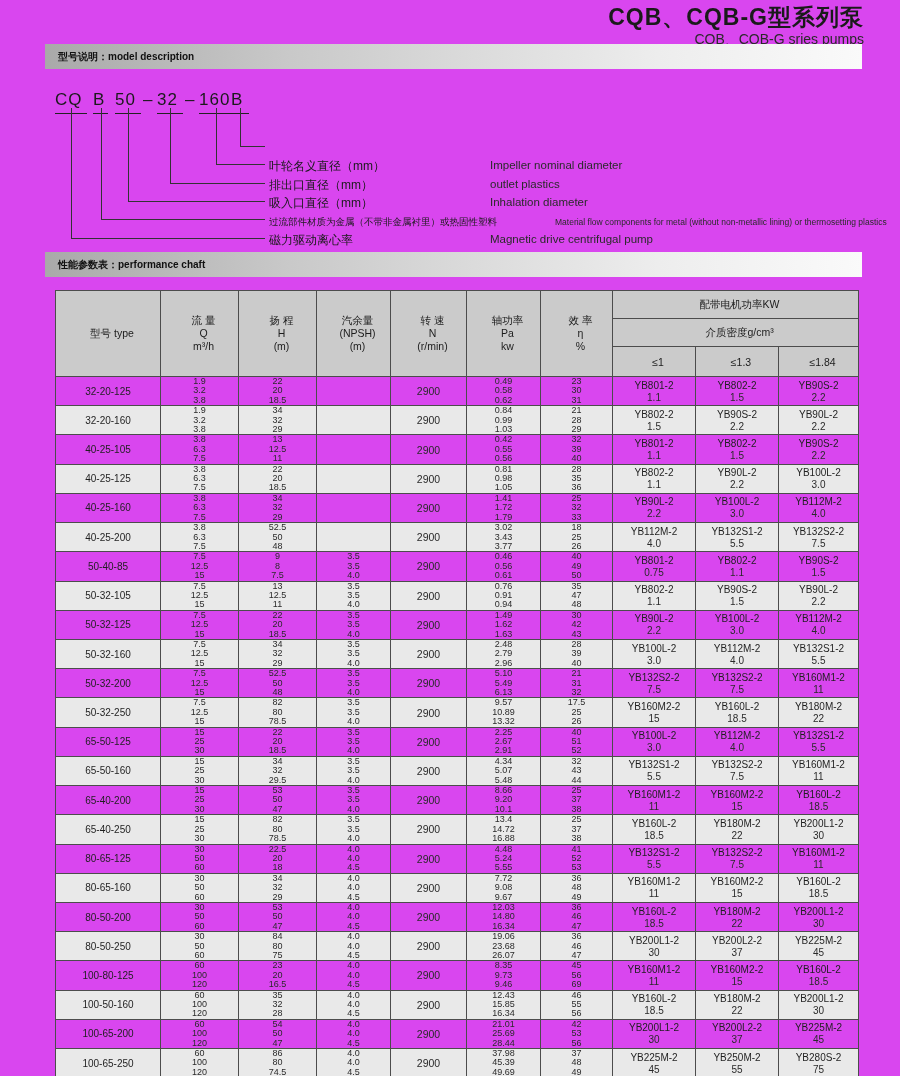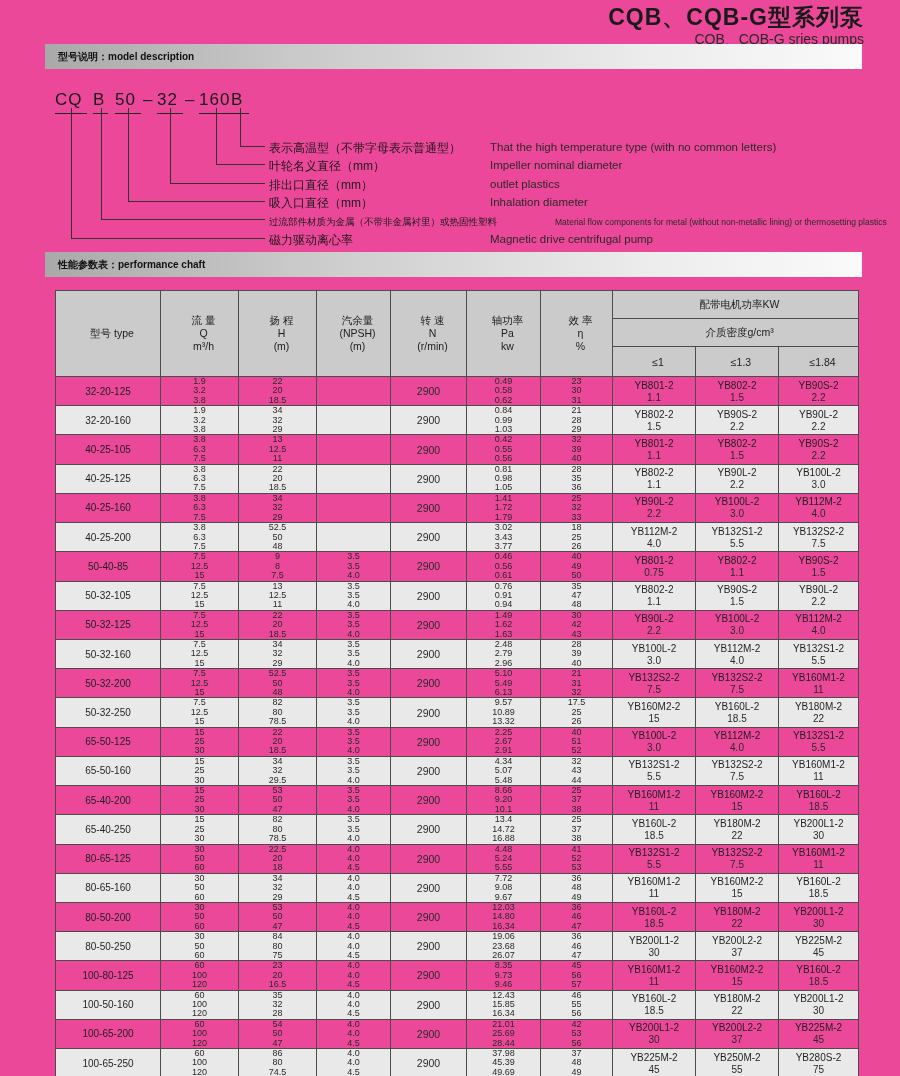--- a/index.html
+++ b/index.html
@@ -1,17 +1,17 @@
 <!DOCTYPE html>
 <html><head>
 <meta charset="utf-8">
 <style>
   * { margin:0; padding:0; box-sizing:border-box; }
   body { background:#fff; font-family:"Liberation Sans","DejaVu Sans",sans-serif; color:#222; }
-  #page { position:relative; width:900px; height:1076px; background:#ec4899; overflow:hidden; }
+  #page { position:relative; width:900px; height:1076px; background:#d946ef; overflow:hidden; }
 
   
   .title-cn { position:absolute; top:2px; right:36px; font-size:23px; font-weight:bold; color:#1a1a1a; letter-spacing:1px; }
   .title-en { position:absolute; top:31px; right:36px; font-size:14px; color:#2a2a2a; }
 
   
   .section-bar { position:absolute; left:45px; width:817px; height:25px;
       background:linear-gradient(to right,#a9a9a9 0%,#c9c9c9 30%,#ededed 75%,#fafafa 100%);
       font-size:10px; font-weight:bold; color:#111; line-height:25px; padding-left:13px; }
   #bar-model { top:44px; }
@@ -64,24 +64,20 @@
       <div class="code-part u" style="left: 102px; width: 26px;">32</div>
       <div class="code-part" style="left: 130px; width: 14px;">–</div>
       <div class="code-part u" style="left: 144px; width: 34px;">160</div>
       <div class="code-part u" style="left: 176px; width: 18px;">B</div>
       <div class="connector" style="left: 185px; top: 26px; width: 25px; height: 39px;"></div>
       <div class="connector" style="left: 161px; top: 26px; width: 49px; height: 57px;"></div>
       <div class="connector" style="left: 115px; top: 26px; width: 95px; height: 76px;"></div>
       <div class="connector" style="left: 73px; top: 26px; width: 137px; height: 94px;"></div>
       <div class="connector" style="left: 45.5px; top: 26px; width: 164.5px; height: 112px;"></div>
       <div class="connector" style="left: 16px; top: 26px; width: 194px; height: 131px;"></div>
-      <div class="callout-row" style="top: 58px;">
-        <span class="callout-cn">表示高温型（不带字母表示普通型）</span>
-        <span class="callout-en">That the high temperature type (with no common letters)</span>
-      </div>
       <div class="callout-row" style="top: 76px;">
         <span class="callout-cn">叶轮名义直径（mm）</span>
         <span class="callout-en">Impeller nominal diameter</span>
       </div>
       <div class="callout-row" style="top: 95px;">
         <span class="callout-cn">排出口直径（mm）</span>
         <span class="callout-en">outlet plastics</span>
       </div>
       <div class="callout-row" style="top: 113px;">
         <span class="callout-cn">吸入口直径（mm）</span>
@@ -996,21 +992,21 @@
           </td>
           <td class="cell-speed">2900</td>
           <td class="stack">
             <div>8.35</div>
             <div>9.73</div>
             <div>9.46</div>
           </td>
           <td class="stack">
             <div>45</div>
             <div>56</div>
-            <div>57</div>
+            <div>69</div>
           </td>
           <td>
             <div class="motor-name">YB160M1-2</div>
             <div class="motor-kw">11</div>
           </td>
           <td>
             <div class="motor-name">YB160M2-2</div>
             <div class="motor-kw">15</div>
           </td>
           <td>

